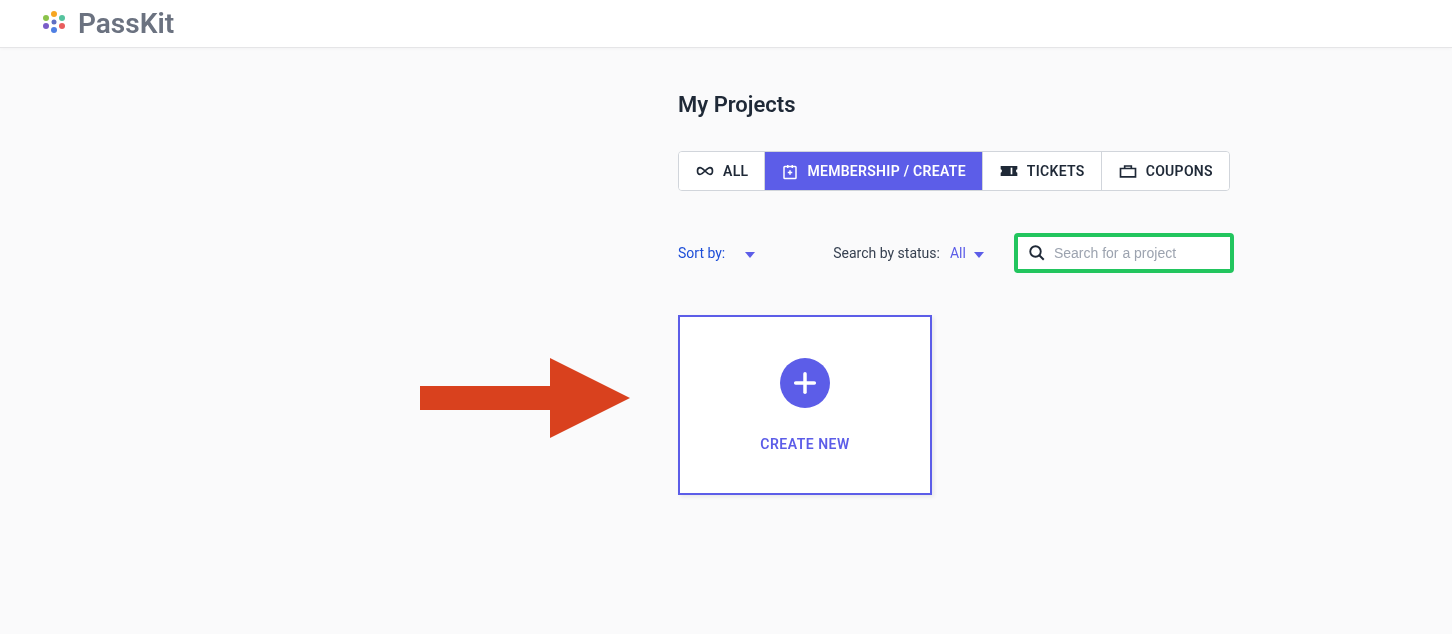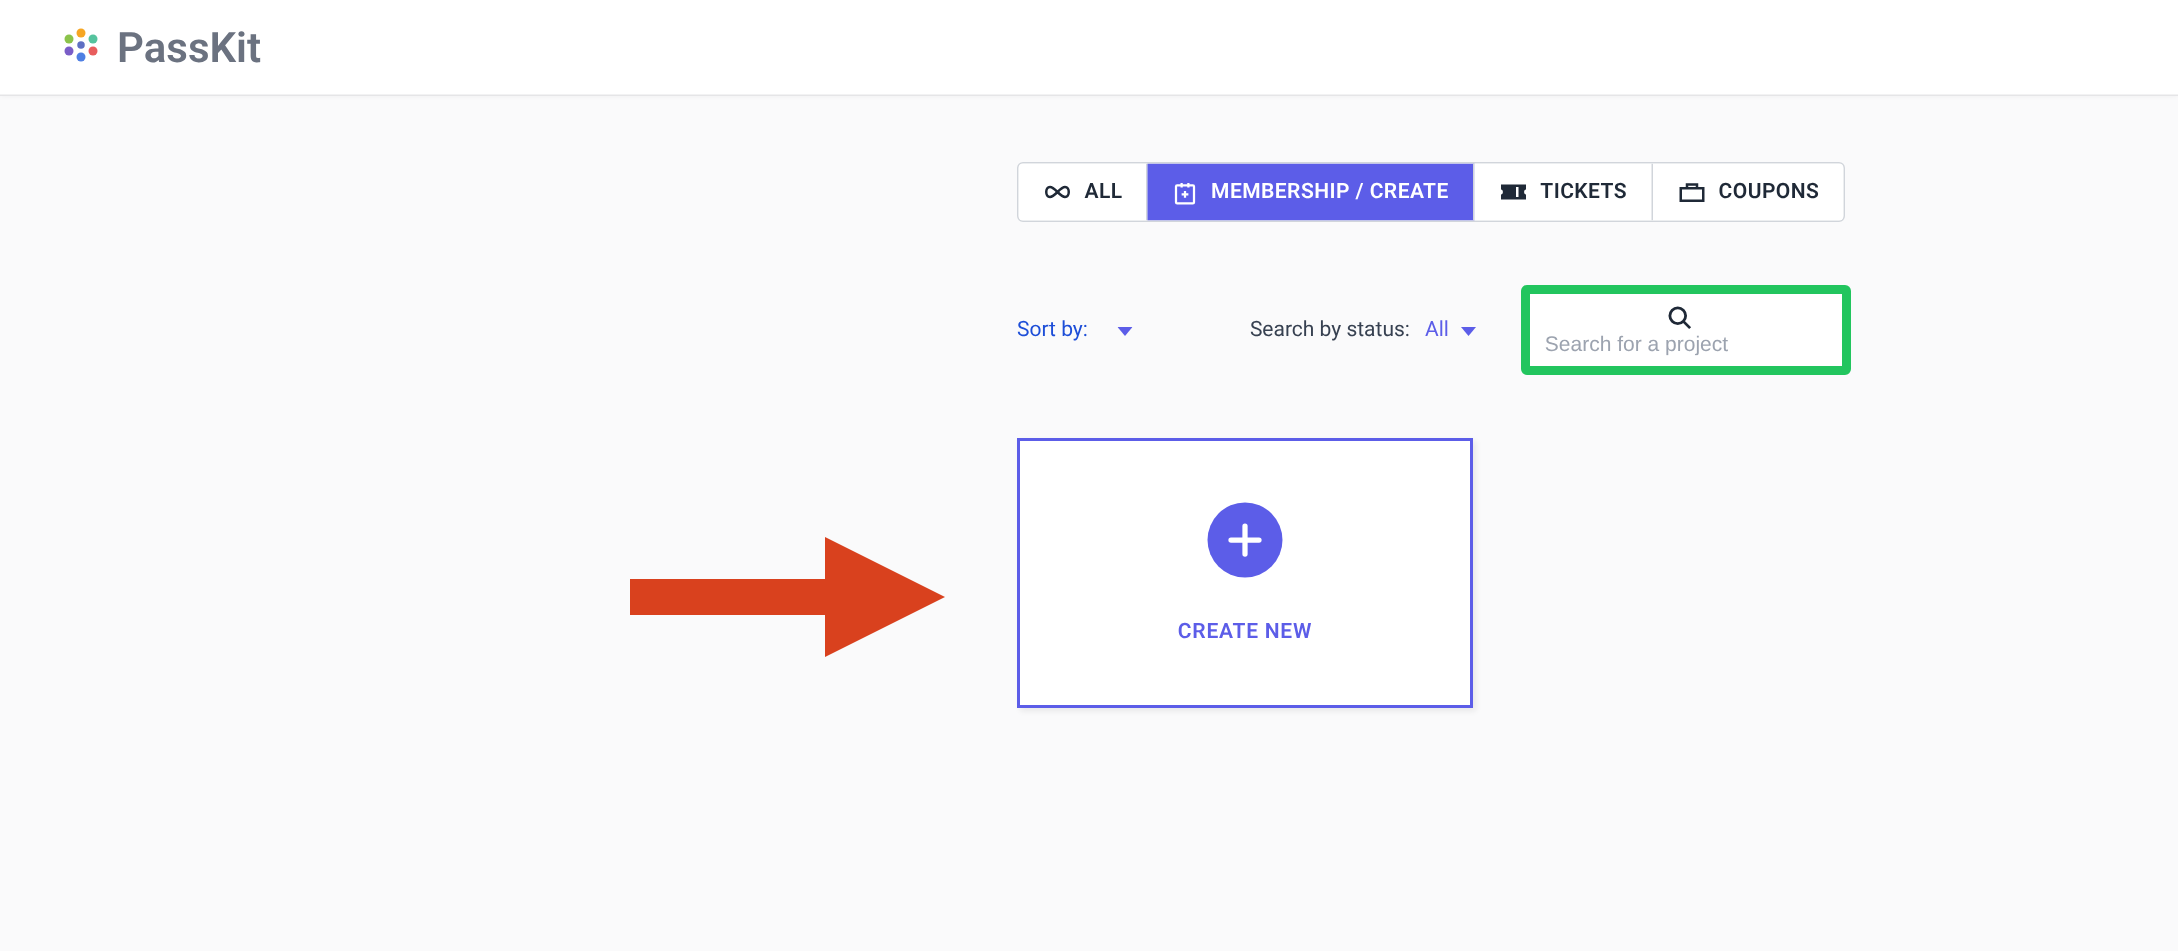--- a/index.html
+++ b/index.html
@@ -9,21 +9,21 @@
     }
     body {
       font-family: -apple-system, BlinkMacSystemFont, "Segoe UI", Roboto, Helvetica, Arial, sans-serif;
       background: #fafafb;
       width: 1452px;
       height: 634px;
       overflow: hidden;
     }
     .header {
       background: #fff;
-      height: 64px;
+      height: 48px;
       display: flex;
       align-items: center;
       padding-left: 40px;
       border-bottom: 1px solid #e5e5e7;
       box-shadow: 0 0 4px rgba(0,0,0,0.05);
     }
     .logo {
       display: flex;
       align-items: center;
       gap: 10px;
@@ -99,49 +99,48 @@
     .filter-value {
       color: #5c5de8;
       display: flex;
       align-items: center;
       gap: 8px;
     }
     .dropdown-caret {
       color: #5c5de8;
     }
     .search-box {
-      border: 6px solid #22c55e;
+      border: 4px solid #22c55e;
       border-radius: 4px;
       display: flex;
       align-items: center;
       padding: 7px 10px;
       background: #fff;
       width: 220px;
-      flex-direction: column;
     }
     .search-box input {
       border: none;
       outline: none;
       font-size: 14px;
       width: 100%;
       color: #6b7280;
       background: transparent;
     }
     .search-box input::placeholder {
       color: #9ca3af;
     }
     .search-icon-wrap {
       margin-right: 8px;
       display: flex;
     }
     .cards {
       margin-top: 42px;
     }
     .create-card {
-      width: 304px;
+      width: 254px;
       height: 180px;
       border: 2px solid #5c5de8;
       background: #fff;
       display: flex;
       flex-direction: column;
       align-items: center;
       justify-content: center;
       gap: 28px;
       cursor: pointer;
       box-shadow: 2px 2px 4px rgba(0,0,0,0.08);
@@ -182,20 +181,21 @@
         <circle cx="6" cy="18" r="3" fill="#7a5dc7"></circle>
         <circle cx="6" cy="10" r="3" fill="#8bc34a"></circle>
         <circle cx="14" cy="14" r="2.5" fill="#5f6fc3"></circle>
       </svg>
     </span>
     <span class="logo-text">PassKit</span>
   </div>
 </div>
 
 <div class="content">
+  <h1 class="page-title">My Projects</h1>
 
   <div class="tabs">
     <div class="tab">
       <span class="tab-icon">
         <svg width="20" height="14" viewBox="0 0 24 12" fill="none" stroke="#1f2937" stroke-width="2">
           <path d="M6 2 C2 2, 2 10, 6 10 C10 10, 14 2, 18 2 C22 2, 22 10, 18 10 C14 10, 10 2, 6 2 Z"></path>
         </svg>
       </span>
       <span>ALL</span>
     </div>

